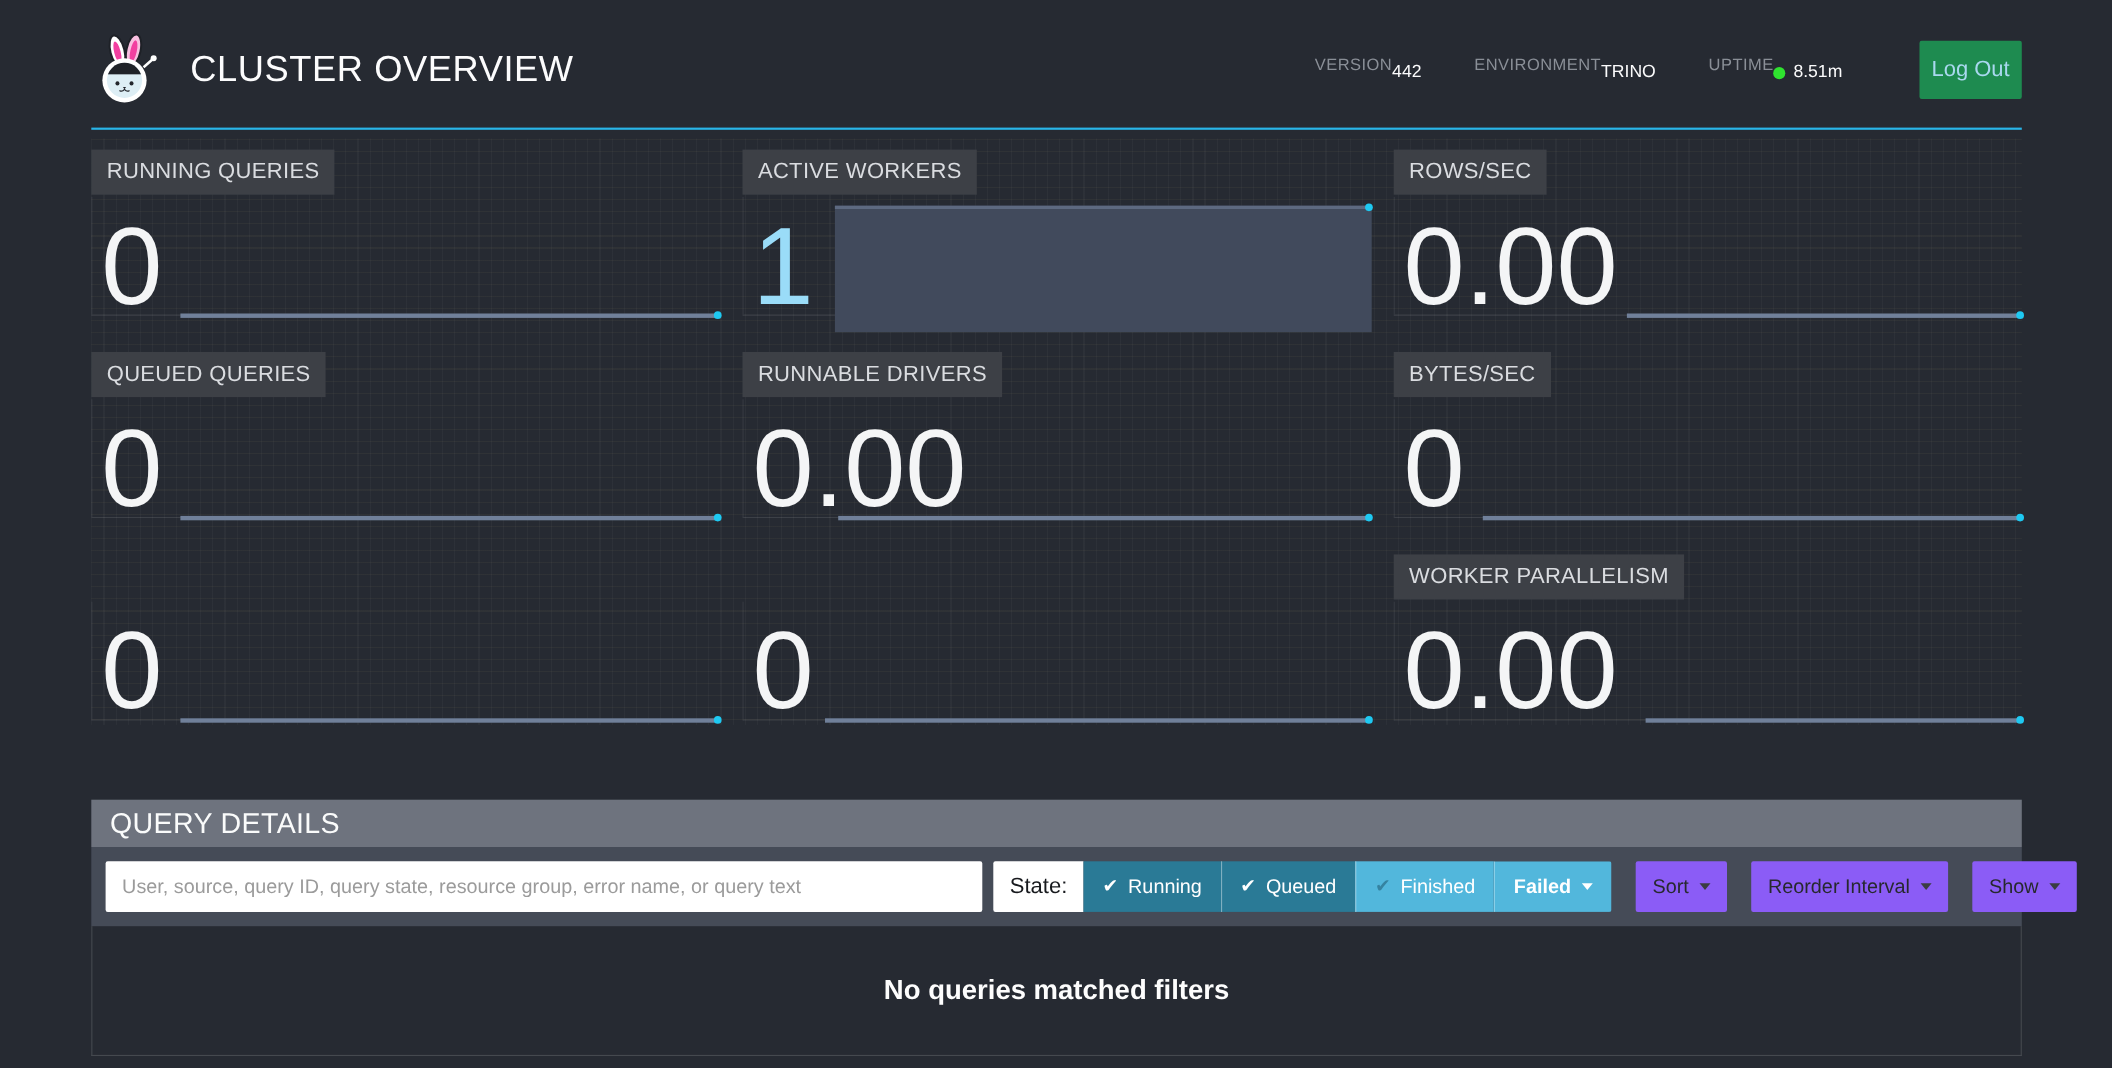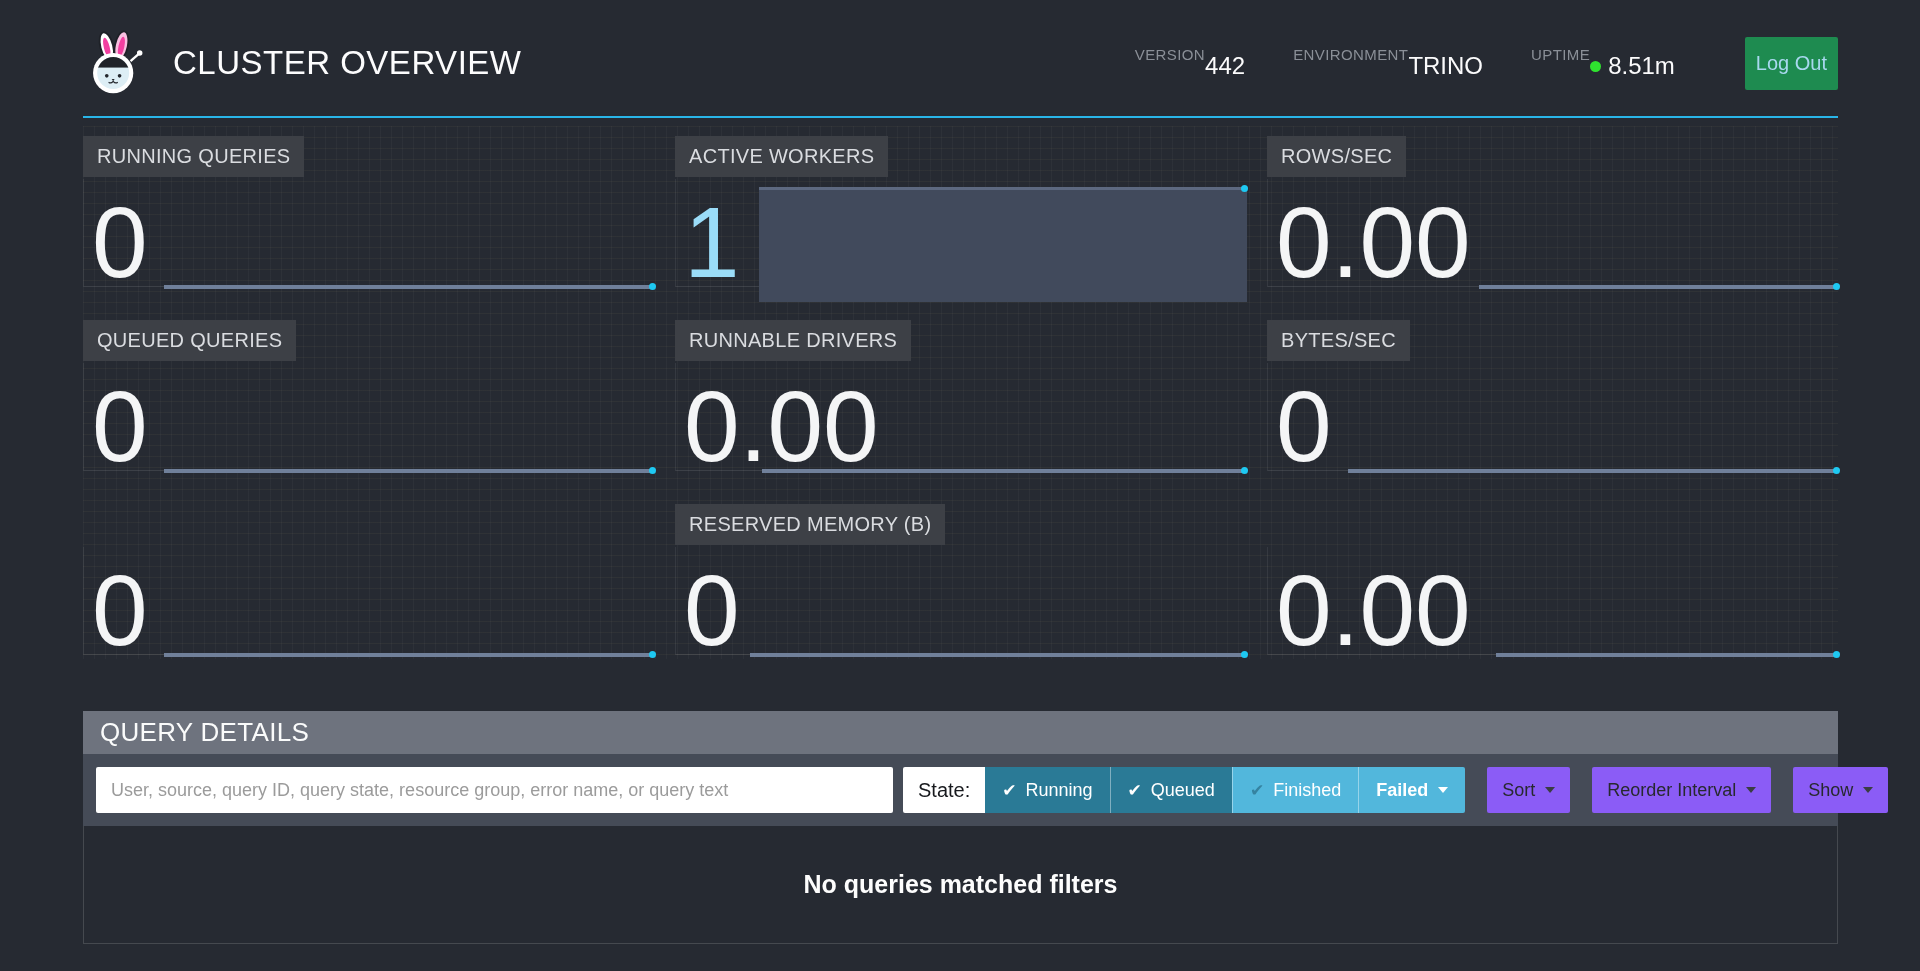--- a/index.html
+++ b/index.html
@@ -13,21 +13,21 @@
   .container { width: 1755px; margin-left: 83px; }
 
   
   .header { display: flex; align-items: center; justify-content: space-between; padding: 30px 0 20px; }
   .brand { display: flex; align-items: center; gap: 26px; }
   .logo { width: 64px; height: 66px; flex: none; }
   .page-title { font-size: 33px; font-weight: 400; color: #fcfcfd; letter-spacing: .5px; }
   .header-right { display: flex; align-items: center; gap: 48px; }
   .meta { display: flex; }
   .meta-label { font-size: 15px; color: #8a8f97; letter-spacing: .4px; }
-  .meta-value { font-size: 24px; color: #fbfbfc; margin-top: 6px; display: flex; align-items: center; }
+  .meta-value { font-size: 16px; color: #fbfbfc; margin-top: 6px; display: flex; align-items: center; }
   .meta-dot { display: none; width: 11px; height: 11px; border-radius: 50%; margin-right: 7px; }
   .meta.has-dot .meta-dot { display: inline-block; }
   .logout-btn {
     border: none; cursor: pointer; border-radius: 2px;
     background: var(--c-logout_green, #1e8b50);
     color: #a9d8ef; font-size: 20px; padding: 15px 11px; margin-left: 22px;
     font-family: inherit;
   }
   .divider { height: 2px; background: var(--c-accent_cyan, #29b5e8); }
 
@@ -63,21 +63,21 @@
     background: var(--c-spark_dot, #1ec9f2);
   }
   .spark-area { display: none; }
   .card.area .spark-area {
     display: block; position: absolute; left: var(--spark-start, 14.5%); right: -1px; top: 8px; bottom: -16px;
     background: #414a5c; border-top: 3px solid #5d6980; z-index: 1;
   }
   .card.area .spark-area .dot { top: -5px; right: -1px; }
 
   
-  .qd { margin-top: 52px; }
+  .qd { margin-top: 68px; }
   .qd-bar { height: 43px; background: #6e737e; display: flex; align-items: center; padding: 0 17px; }
   .qd-title { font-size: 26px; color: #fafbfb; font-weight: 400; letter-spacing: .3px; }
   .filter-row { background: #454b57; height: 72px; display: flex; align-items: center; padding: 0 13px; }
   .search-input {
     width: 797px; height: 46px; border: none; border-radius: 2px; padding: 0 15px;
     font-size: 18px; font-family: inherit; color: #333; background: #fff; outline: none; flex: none;
   }
   .search-input::placeholder { color: #9b9b9b; }
   .state-group { display: flex; align-items: stretch; height: 46px; margin-left: 10px; flex: none; }
   .state-addon {
@@ -230,30 +230,30 @@
     <div class="card" style="--spark-start: 14.000000000000002%;">
       <div class="chart">
 
         <div class="spark-line">
             <span class="dot"></span>
           </div>
         <div class="value">0</div>
       </div>
     </div>
     <div class="card" style="--spark-start: 13%;">
-      <div class="chip">RESERVED MEMORY (B)</div>
       <div class="chart">
 
         <div class="spark-line">
             <span class="dot"></span>
           </div>
         <div class="value">0</div>
       </div>
     </div>
     <div class="card" style="--spark-start: 40%;">
+      <div class="chip">WORKER PARALLELISM</div>
       <div class="chart">
 
         <div class="spark-line">
             <span class="dot"></span>
           </div>
         <div class="value">0.00</div>
       </div>
     </div>
   </div>
 

